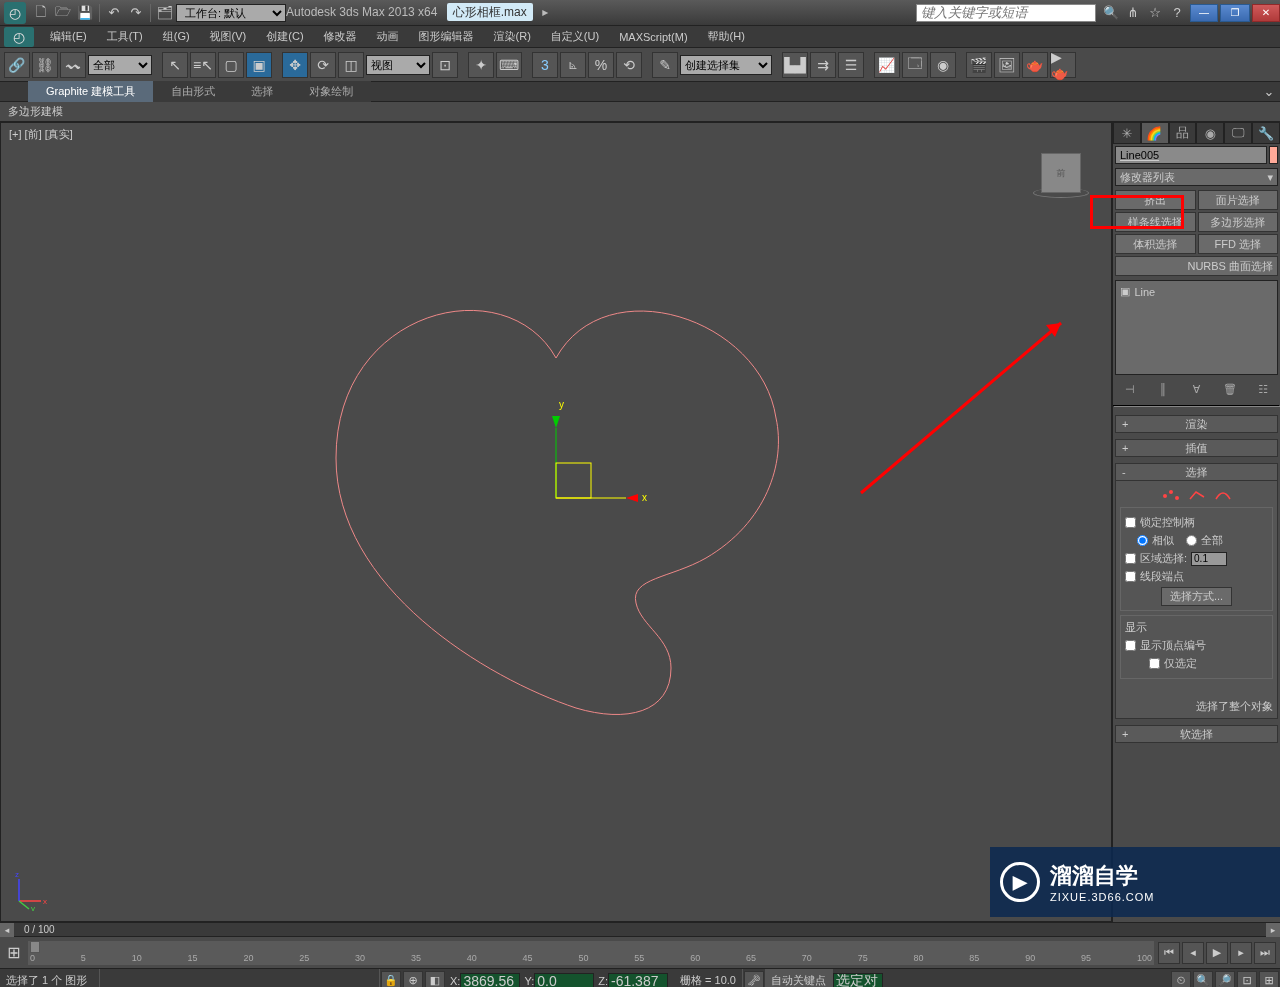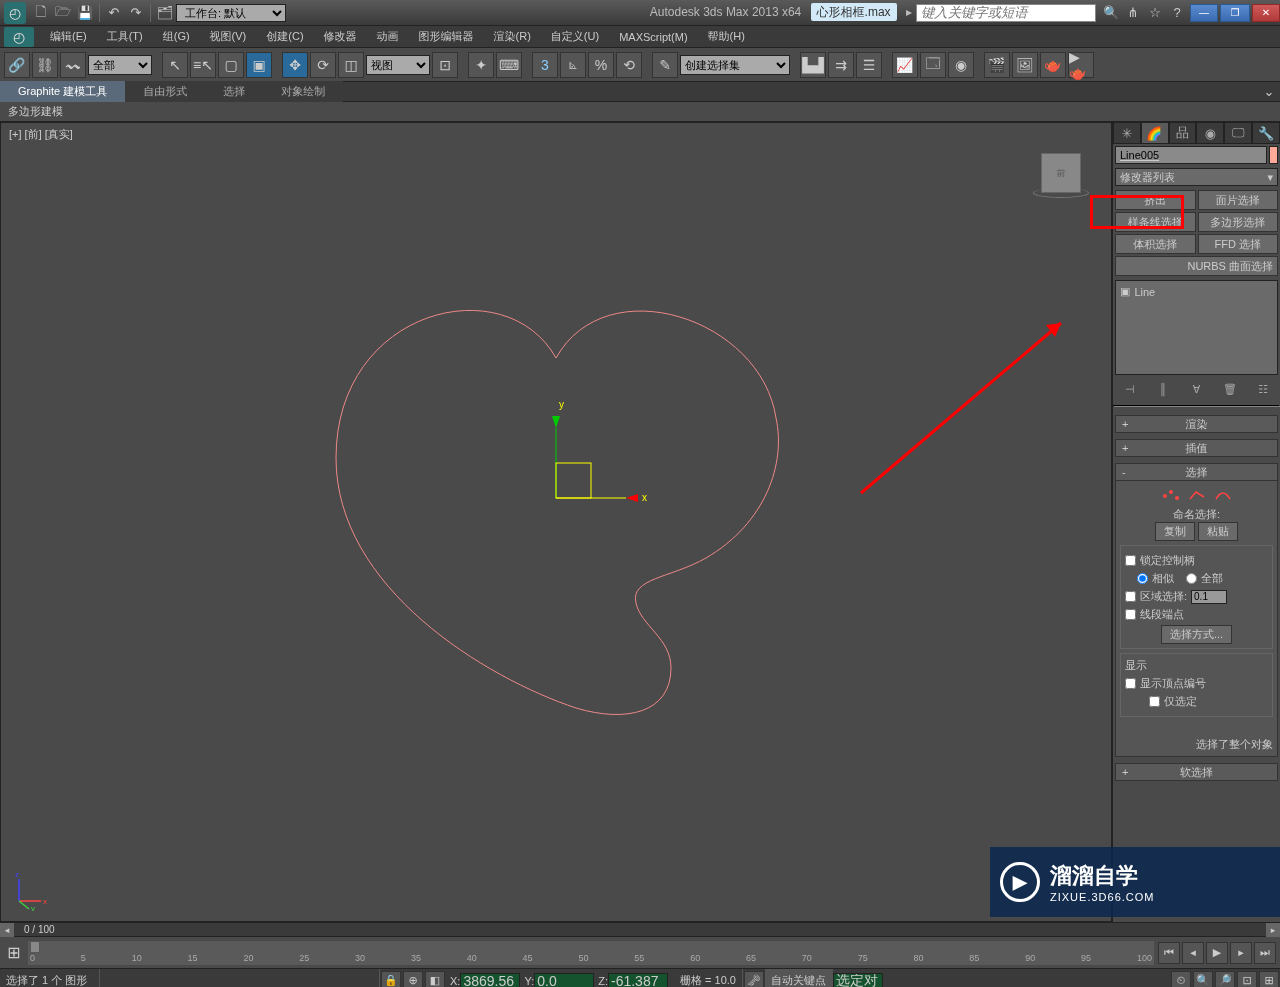--- a/index.html
+++ b/index.html
@@ -4,21 +4,21 @@
 <style>
 * { box-sizing: border-box; margin: 0; padding: 0; font-family: "Microsoft YaHei", Arial, sans-serif; }
 body { background: #4a4a4a; color: #ccc; font-size: 11px; overflow: hidden; width: 1280px; height: 987px; }
 
 
 .titlebar { height: 26px; background: linear-gradient(#5a5a5a, #3a3a3a); display: flex; align-items: center; border-bottom: 1px solid #222; }
 .app-icon { width: 22px; height: 22px; background: #2a7070; border-radius: 3px; margin: 2px 4px; display: flex; align-items: center; justify-content: center; font-size: 14px; color: #ddd; }
 .qat-btn { width: 20px; height: 20px; display: inline-flex; align-items: center; justify-content: center; font-size: 13px; color: #ccc; margin: 0 1px; }
 .qat-sep { width: 1px; height: 18px; background: #666; margin: 0 3px; }
 .workspace-select { background: #aaa; color: #000; font-size: 11px; padding: 1px 4px; width: 110px; height: 18px; border: 1px solid #222; }
-.title-text { flex: 1; text-align: right; color: #bbb; font-size: 12px; }
+.title-text { flex: 1; text-align: left; color: #bbb; font-size: 12px; }
 .title-file { background: #d2eaf7; color: #333; padding: 2px 6px; border-radius: 2px; margin-left: 6px; }
 .search-box { width: 180px; height: 18px; background: #fff; color: #aaa; font-style: italic; padding: 1px 4px; margin: 0 4px; border: 1px solid #888; }
 .win-btns { display: flex; }
 .win-btn { width: 28px; height: 18px; background: linear-gradient(#5a8ad0,#3a6ab0); margin-left: 2px; border: 1px solid #2a5a90; display: flex; align-items: center; justify-content: center; color: #fff; font-size: 10px; }
 .win-btn.max { width: 30px; }
 .win-btn.close { background: linear-gradient(#d05a5a,#b03a3a); border-color: #902a2a; }
 
 
 .menubar { height: 22px; background: #3a3a3a; display: flex; align-items: center; padding: 0 4px; border-bottom: 1px solid #222; }
 .app-menu-icon { width: 30px; height: 20px; background: #2a7070; border-radius: 2px; margin-right: 6px; display: flex; align-items: center; justify-content: center; color: #ddd; font-size: 14px; }
@@ -27,21 +27,21 @@
 
 .toolbar { height: 34px; background: #4a4a4a; display: flex; align-items: center; padding: 2px 4px; border-bottom: 1px solid #222; gap: 2px; }
 .tb-btn { width: 26px; height: 26px; background: #555; border: 1px solid #333; display: flex; align-items: center; justify-content: center; font-size: 14px; color: #ccc; }
 .tb-btn.active { background: #2a6a9a; }
 .tb-select { background: #aaa; color: #000; font-size: 11px; height: 20px; border: 1px solid #222; }
 .tb-sep { width: 6px; }
 
 
 .ribbon-tabs { height: 20px; background: #3a3a3a; display: flex; align-items: center; border-bottom: 1px solid #222; }
 .ribbon-tab { padding: 3px 18px; color: #aaa; background: #3a3a3a; }
-.ribbon-tab.active { background: #5a6a7a; color: #fff; }
+.ribbon-tab.active { background: #5a6a7a; color: #fff; margin-left: 28px; }
 .ribbon-panel { height: 20px; background: #4a4a4a; display: flex; align-items: center; padding: 2px 8px; border-bottom: 1px solid #222; color: #ccc; }
 
 
 .main { display: flex; height: 800px; }
 .viewport { flex: 1; position: relative; background: #4a4a4a; border: 1px solid #222; }
 .vp-label { position: absolute; top: 4px; left: 8px; color: #ccc; font-size: 11px; }
 .viewcube-holder { position: absolute; top: 30px; right: 20px; width: 60px; height: 60px; }
 .viewcube { width: 40px; height: 40px; background: #888; margin: 0 auto; border: 1px solid #666; display: flex; align-items: center; justify-content: center; font-size: 9px; color: #555; }
 .viewcube-ring { width: 56px; height: 10px; border: 1px solid #777; border-radius: 50%; margin: -5px auto 0; border-top: none; }
 .heart-svg { position: absolute; top: 50%; left: 50%; transform: translate(-50%, -55%); }
@@ -167,21 +167,21 @@
   <div class="tb-sep"></div>
   <div class="tb-btn">✦</div>
   <div class="tb-btn">⌨</div>
   <div class="tb-sep"></div>
   <div class="tb-btn" style="color:#88ccff;">3</div>
   <div class="tb-btn">⦝</div>
   <div class="tb-btn">%</div>
   <div class="tb-btn">⟲</div>
   <div class="tb-sep"></div>
   <div class="tb-btn">✎</div>
-  <select class="tb-select" style="width:110px;"><option>创建选择集</option></select>
+  <select class="tb-select" style="width:92px;"><option>创建选择集</option></select>
   <div class="tb-sep"></div>
   <div class="tb-btn">▙▟</div>
   <div class="tb-btn">⇉</div>
   <div class="tb-btn">☰</div>
   <div class="tb-sep"></div>
   <div class="tb-btn">📈</div>
   <div class="tb-btn">🗔</div>
   <div class="tb-btn">◉</div>
   <div class="tb-sep"></div>
   <div class="tb-btn">🎬</div>
@@ -300,25 +300,20 @@
               <circle cx="3" cy="7" r="2" fill="#f44"></circle>
               <circle cx="9" cy="3" r="2" fill="#f44"></circle>
               <circle cx="15" cy="9" r="2" fill="#f44"></circle>
             </svg>
           <svg class="sel-icon">
               <path d="M2 10 L8 3 L16 8" stroke="#f44" fill="none" stroke-width="1.5"></path>
             </svg>
           <svg class="sel-icon">
               <path d="M2 10 Q9 -2 16 10" stroke="#f44" fill="none" stroke-width="1.5"></path>
             </svg>
-        </div>
-        <div class="named-sel">
-          <div>命名选择:</div>
-          <span class="small-btn">复制</span>
-          <span class="small-btn">粘贴</span>
         </div>
         <div class="fieldset">
           <div class="check-row">
               <input type="checkbox" style="">
               <span>锁定控制柄</span>
             </div>
           <div class="check-row" style="padding-left:12px;">
             <input type="radio" checked="" style="">
               <span>相似</span>
             <input type="radio" style="margin-left: 8px;">

